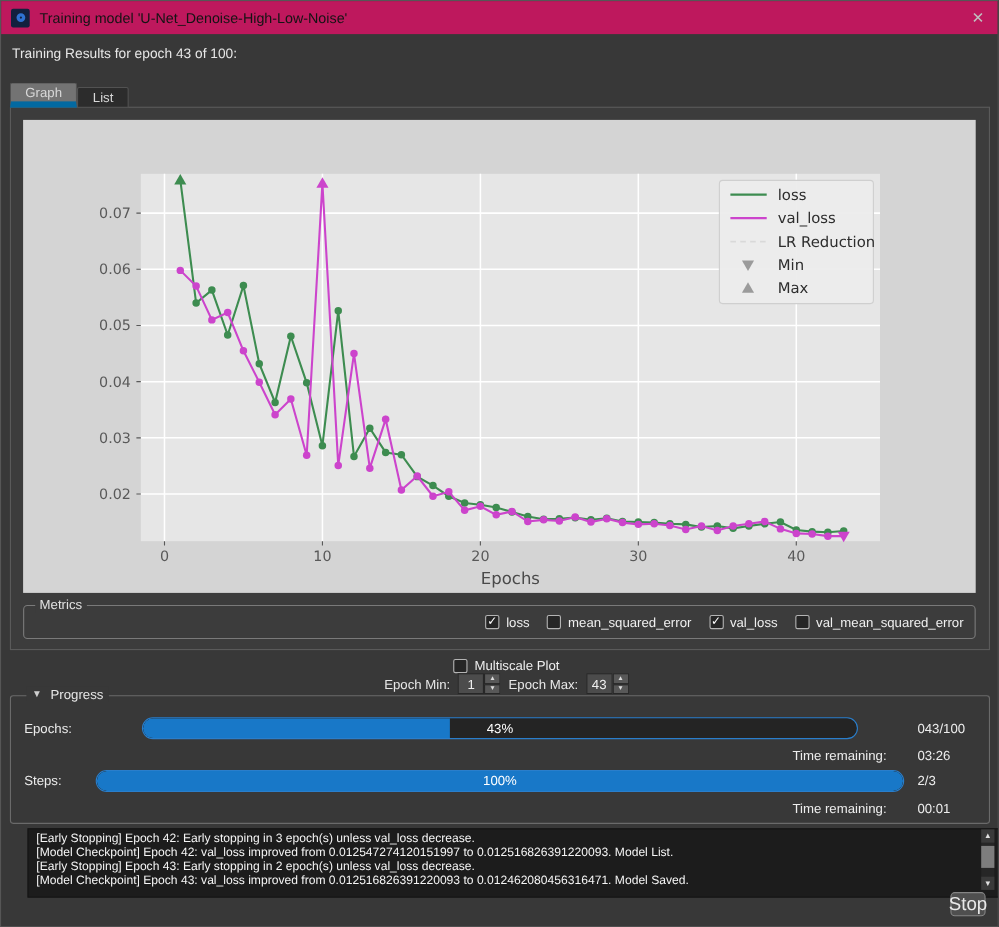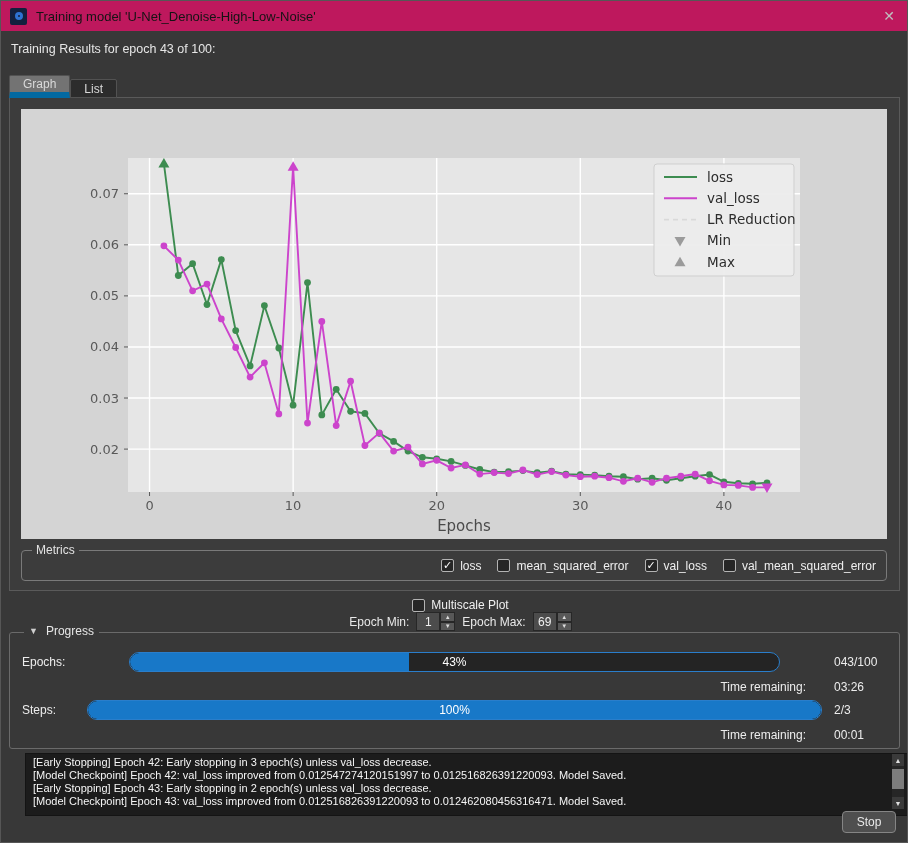--- a/index.html
+++ b/index.html
@@ -74,22 +74,22 @@
   
   .log { position:absolute; left:2px; top:752px; width:904px; height:63px; background:#1c1c1c;
          border:1px solid #141414; padding:2px 20px 2px 7px; font-size:11px; line-height:13px;
          color:#f5f5f5; overflow:hidden;margin-left:22px; }
   .scrollbar { position:absolute; right:3px; top:753px; width:12px; height:55px; background:#262626; }
   .scroll-btn { position:absolute; left:0; width:12px; height:12px; background:#3a3a3a; color:#e0e0e0;
                 font-size:7px; display:flex; align-items:center; justify-content:center; line-height:1; }
   .scroll-btn.up { top:0; } .scroll-btn.down { bottom:0; }
   .scroll-thumb { position:absolute; left:0; top:15px; width:12px; height:20px; background:#7d7d7d; }
 
-  .stop-button { position:absolute; right:11px; top:810px; width:54px; height:22px; background:#4f4f4f;
-                 border:1px solid #858585; border-radius:4px; color:#e9e9e9; font-size:12px;
+  .stop-button { position:absolute; right:11px; top:810px; width:32px; height:22px; background:#4f4f4f;
+                 border:1px solid #858585; border-radius:4px; color:#e9e9e9; font-size:17px;
                  display:flex; align-items:center; justify-content:center; cursor:default; }
 </style>
 </head>
 <body>
 
 <div class="window">
 
   <div class="titlebar">
     <span class="app-icon">
         <span class="ring"></span>
@@ -277,21 +277,21 @@
       <span>Epoch Min:</span>
       <span class="spinbox">
         <span class="spin-value">1</span>
         <span class="spin-buttons">
           <span class="spin-btn">▲</span>
           <span class="spin-btn">▼</span>
         </span>
       </span>
       <span>Epoch Max:</span>
       <span class="spinbox">
-        <span class="spin-value">69</span>
+        <span class="spin-value">43</span>
         <span class="spin-buttons">
           <span class="spin-btn">▲</span>
           <span class="spin-btn">▼</span>
         </span>
       </span>
     </div>
   </div>
 
   <div class="progress-group">
     <div class="progress-header">
@@ -321,21 +321,21 @@
       <span class="pright">2/3</span>
     </div>
     <div class="prow time" style="top:92px;">
       <span class="tlabel">Time remaining:</span>
       <span class="pright">00:01</span>
     </div>
   </div>
 
   <div class="log">
     <div>[Early Stopping] Epoch 42: Early stopping in 3 epoch(s) unless val_loss decrease.</div>
-    <div>[Model Checkpoint] Epoch 42: val_loss improved from 0.012547274120151997 to 0.012516826391220093. Model Saved.</div>
+    <div>[Model Checkpoint] Epoch 42: val_loss improved from 0.012547274120151997 to 0.012516826391220093. Model List.</div>
     <div>[Early Stopping] Epoch 43: Early stopping in 2 epoch(s) unless val_loss decrease.</div>
     <div>[Model Checkpoint] Epoch 43: val_loss improved from 0.012516826391220093 to 0.012462080456316471. Model Saved.</div>
   </div>
   <div class="scrollbar">
     <span class="scroll-btn up">▲</span>
     <span class="scroll-thumb"></span>
     <span class="scroll-btn down">▼</span>
   </div>
 
   <div class="stop-button">Stop</div>

